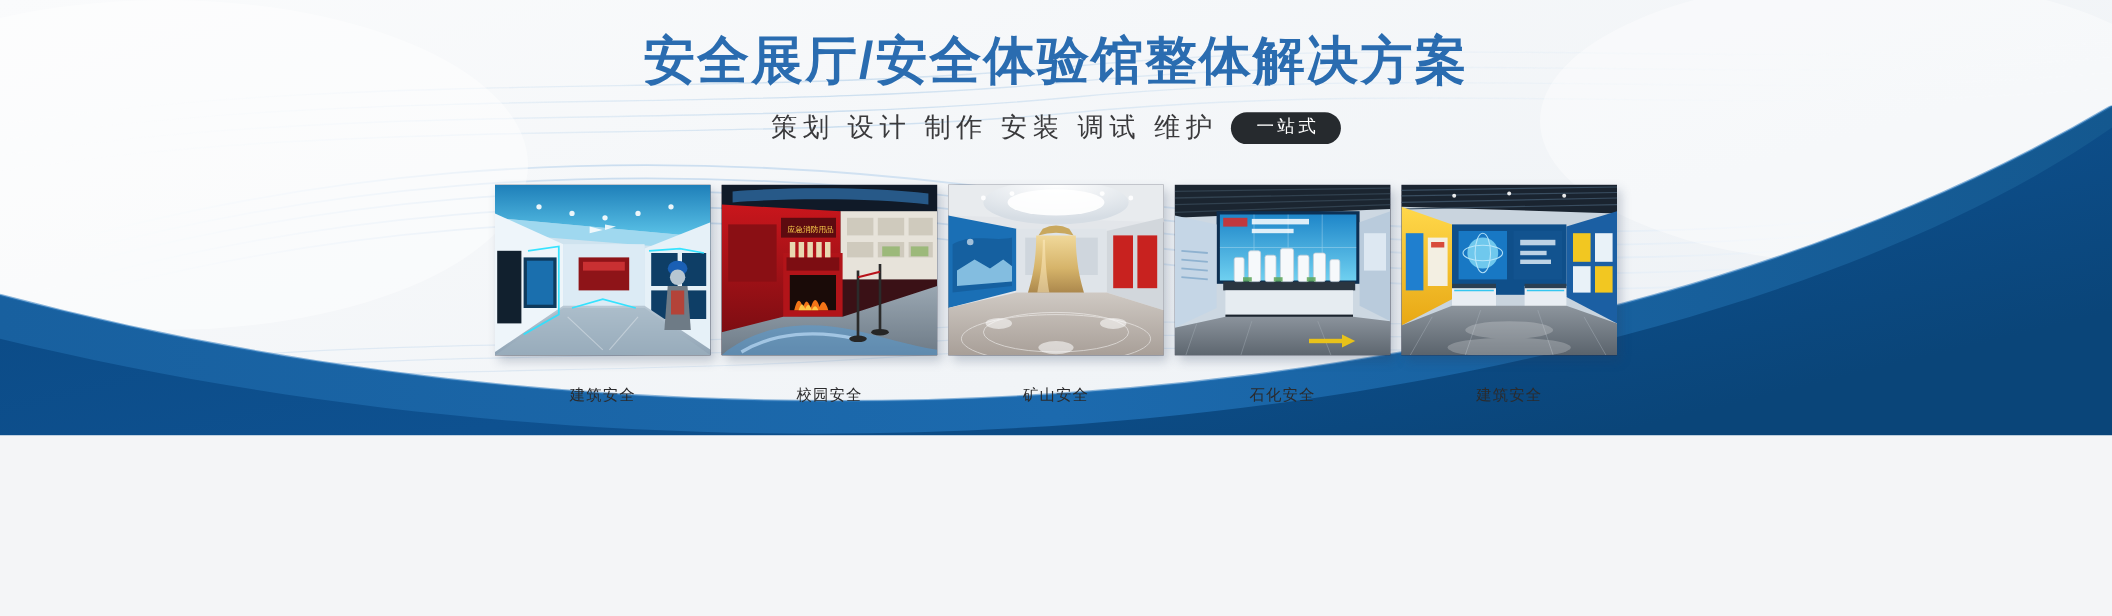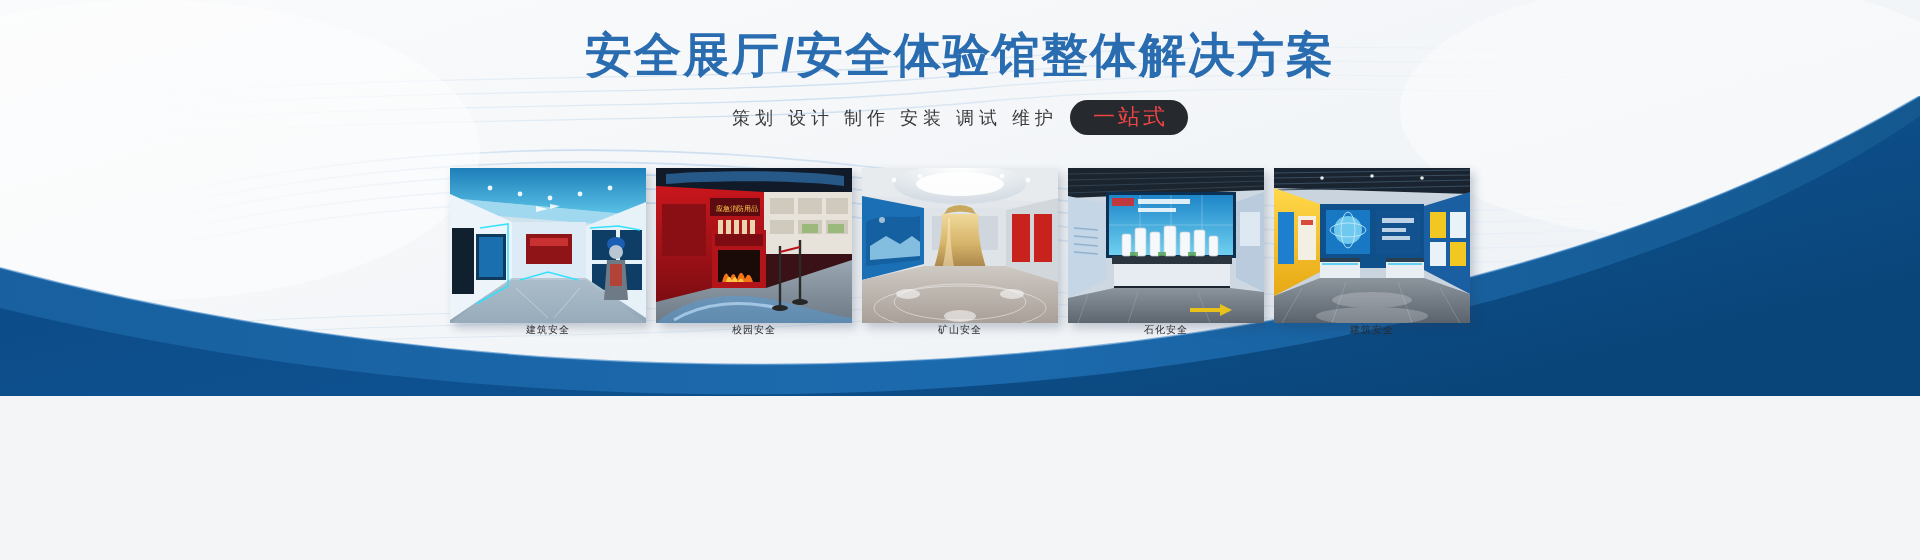--- a/index.html
+++ b/index.html
@@ -30,33 +30,33 @@
     color:#2a6cb0;
     font-family:"Liberation Sans","DejaVu Sans",sans-serif;
     white-space:nowrap;
   }
   .subtitle-row{
     position:absolute;left:0;right:0;top:100px;
     display:flex;align-items:center;justify-content:center;
     gap:0px;
   }
   .subtitle{
-    font-size:18px;
+    font-size:24px;
     color:#3a3a3c;
     letter-spacing:5px;
     font-family:"Liberation Sans","DejaVu Sans",sans-serif;
     white-space:nowrap;
     font-style:normal;
   }
   .badge{
     margin-left:12px;
     display:inline-block;
     background:#262a2e;
-    color:#ef4444;
-    font-size:22px;
+    color:#ffffff;
+    font-size:16px;
     letter-spacing:3px;
     padding:6px 20px 7px 23px;
     border-radius:22px;
     white-space:nowrap;
     line-height:1;
   }
 
   .cards{
     position:absolute;left:0;right:0;top:168px;
     display:flex;justify-content:center;align-items:flex-start;
@@ -68,22 +68,22 @@
   }
   .thumb{
     width:196px;height:155px;
     overflow:hidden;
     position:relative;
     box-shadow:4px 5px 9px rgba(40,60,90,.25);
     background:#223;
   }
   .thumb svg{display:block;width:196px;height:155px;}
   .card-label{
-    margin-top:0;
-    font-size:10px;
+    margin-top:28px;
+    font-size:14px;
     color:#2b2b2d;
     letter-spacing:1px;
     font-family:"Liberation Sans","DejaVu Sans",sans-serif;
   }
 </style>
 </head>
 <body>
 
 <div class="banner">
 

